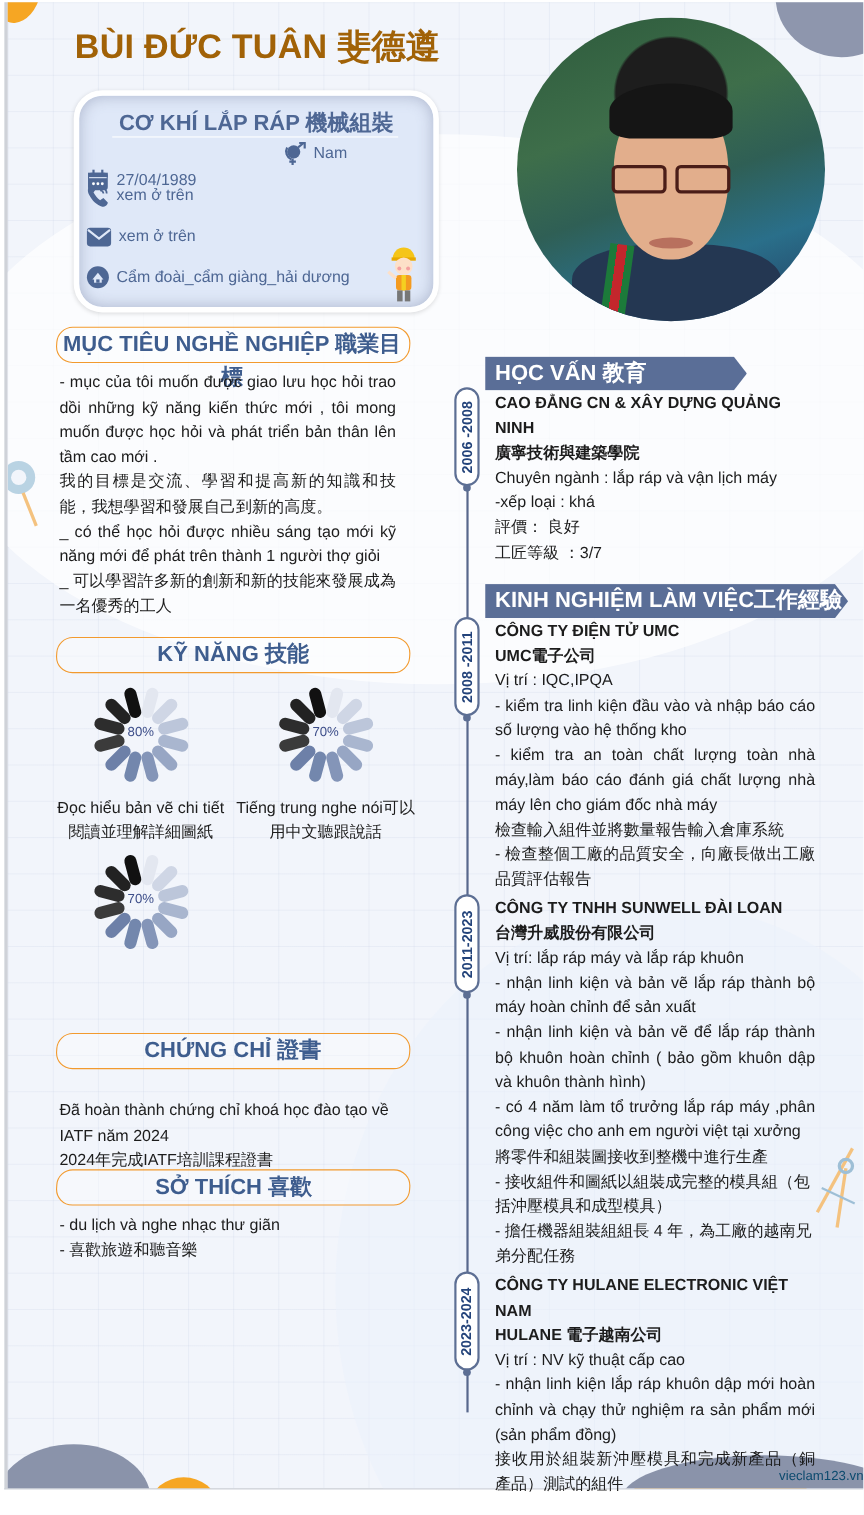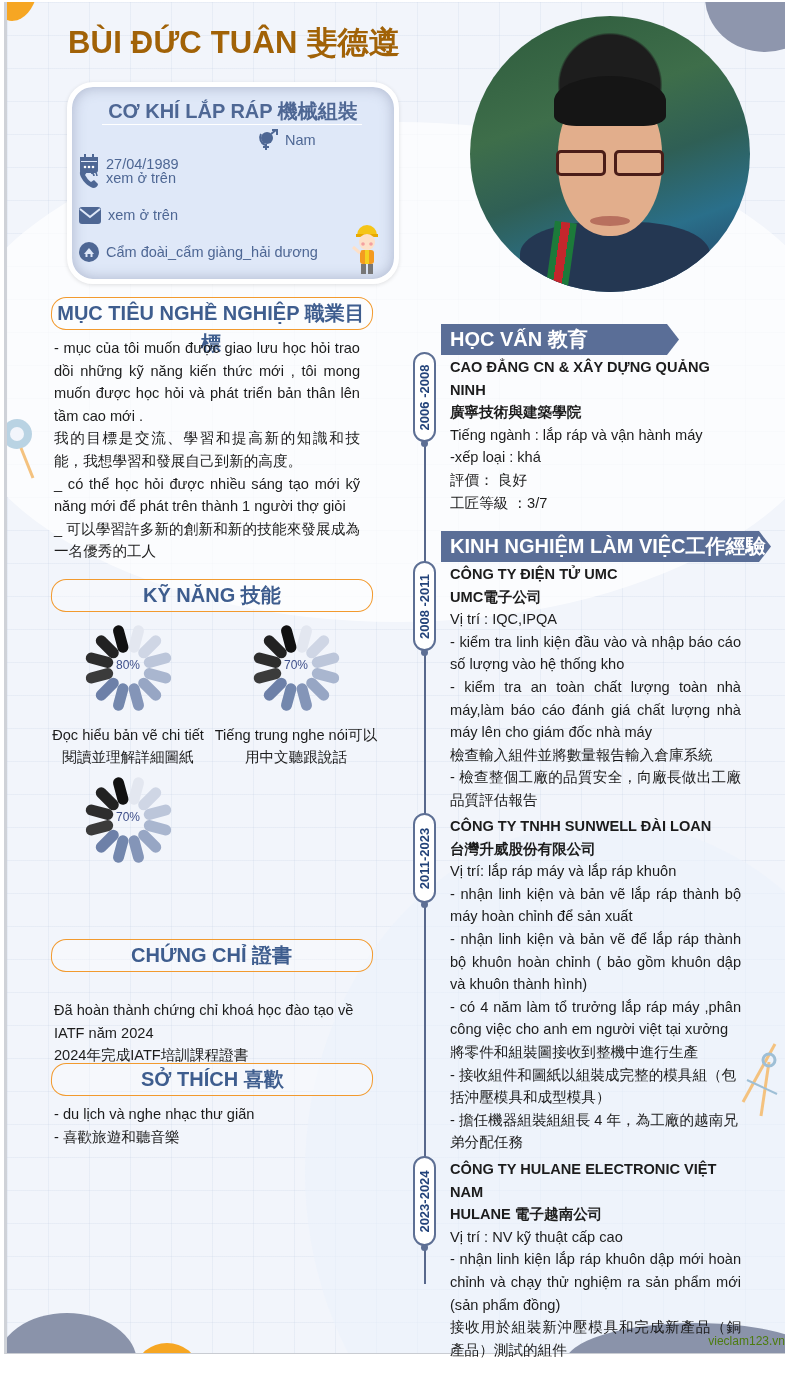--- a/index.html
+++ b/index.html
@@ -81,21 +81,21 @@
     position: absolute; left: 441px; height: 31px; background: #5a6e97; color: #ffffff; font-size: 20px; font-weight: bold;
     line-height: 31px; padding-left: 9px;
     clip-path: polygon(0 0, calc(100% - 12px) 0, 100% 50%, calc(100% - 12px) 100%, 0 100%);
   }
   .rcol { position: absolute; left: 450px; width: 291px; font-size: 14.6px; line-height: 22.6px; color: #1c1c1c; }
   .rcol .bold { font-weight: bold; }
   .rcol .just { text-align: justify; }
 
   .compass { position: absolute; right: 4px; top: 1040px; width: 44px; height: 78px; }
   .pin { position: absolute; left: 0; top: 410px; width: 34px; height: 72px; }
-  .watermark { position: absolute; right: 0; top: 1334px; font-size: 12px; color: #4d7c0f; }
+  .watermark { position: absolute; right: 0; top: 1334px; font-size: 12px; color: #0c4a6e; }
 </style>
 </head>
 <body>
 
 <div class="page">
   <div class="blob blob-white-wave"></div>
   <div class="blob blob-light-wave"></div>
   <div class="blob blob-orange-top"></div>
   <div class="blob blob-gray-top"></div>
   <div class="blob blob-gray-bottom"></div>
@@ -299,21 +299,21 @@
 <div class="year-dot" style="top:901px;"></div>
 <div class="year-pill" style="top:1156px; height:90px;">
     <span>2023-2024</span>
   </div>
 <div class="year-dot" style="top:1244px;"></div>
 
 <div class="banner" style="top:324px; width:238px;">HỌC VẤN 教育</div>
 <div class="rcol" style="top:356px;">
   <div class="bold">CAO ĐẲNG CN &amp; XÂY DỰNG QUẢNG NINH</div>
   <div class="bold">廣寧技術與建築學院</div>
-  <div>Tiếng ngành : lắp ráp  và vận hành máy</div>
+  <div>Chuyên ngành : lắp ráp  và vận lịch máy</div>
   <div>-xếp loại : khá</div>
   <div>評價： 良好</div>
   <div>工匠等級 ：3/7</div>
 </div>
 
 <div class="banner" style="top:531px; width:330px;">KINH NGHIỆM LÀM VIỆC工作經驗</div>
 
 <div class="rcol" style="top:563px;">
   <div class="bold">CÔNG TY ĐIỆN TỬ UMC</div>
   <div class="bold">UMC電子公司</div>

